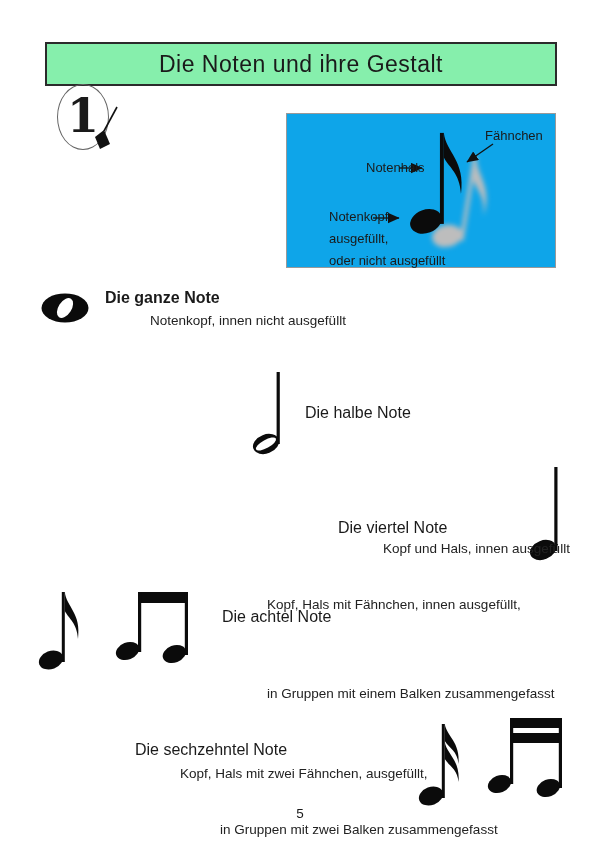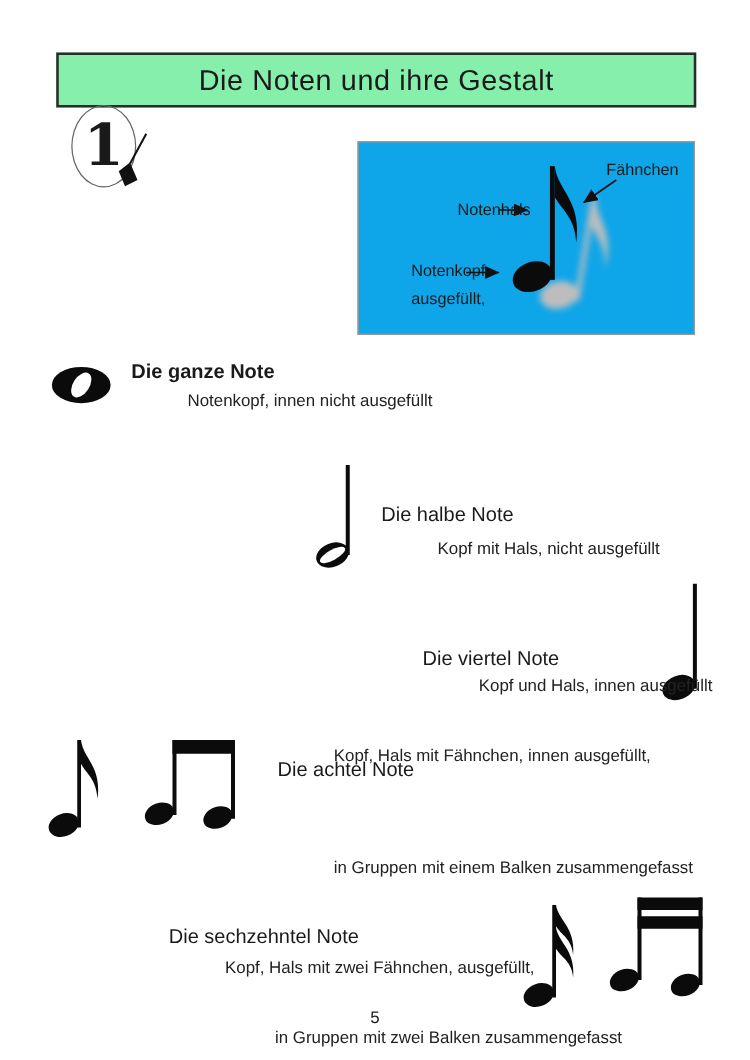--- a/index.html
+++ b/index.html
@@ -107,34 +107,34 @@
       <use href="#g-eighth" fill="#0b0b0b" transform="translate(122,15) scale(1.3)"></use>
       <line x1="112" y1="54" x2="135" y2="54" stroke="#111" stroke-width="1.3" marker-end="url(#ah)"></line>
       <line x1="206" y1="30" x2="180" y2="48" stroke="#111" stroke-width="1.3" marker-end="url(#ah)"></line>
       <line x1="86" y1="104" x2="112" y2="104" stroke="#111" stroke-width="1.3" marker-end="url(#ah)"></line>
     </svg>
     <div class="dlabel" style="left:198px; top:14px;">Fähnchen</div>
     <div class="dlabel" style="left:45px; top:46px;margin-left:34px;">Notenhals</div>
     <div class="dlabel dlabel-head" style="left:18px; top:92px;">
       <div>Notenkopf</div>
       <div>ausgefüllt,</div>
+      <div>oder nicht ausgefüllt</div>
     </div>
   </div>
 
   <svg class="glyph" style="left:40px; top:292px;" width="50" height="32" viewBox="0 0 50 32">
       <use href="#g-whole"></use>
     </svg>
   <div class="sec-title" style="left:105px; top:289px;font-weight:bold;">Die ganze Note</div>
   <div class="sec-desc" style="left:105px; top:313px;">Notenkopf, innen nicht ausgefüllt</div>
 
   <svg class="glyph" style="left:251px; top:370px;" width="36" height="86" viewBox="0 0 36 86">
       <use href="#g-half"></use>
     </svg>
   <div class="sec-title" style="left:305px; top:404px;">Die halbe Note</div>
-  <div class="sec-desc" style="left:305px; top:431px;">Kopf mit Hals, nicht ausgefüllt</div>
 
   <svg class="glyph" style="left:528px; top:465px;" width="38" height="96" viewBox="0 0 38 96">
       <use href="#g-quarter" fill="#0b0b0b"></use>
     </svg>
   <div class="sec-title" style="left:338px; top:519px;">Die viertel Note</div>
   <div class="sec-desc" style="left:338px; top:541px;">Kopf und Hals, innen ausgefüllt</div>
 
   <svg class="glyph" style="left:38px; top:589px;" width="54" height="82" viewBox="0 0 54 82">
       <use href="#g-eighth" fill="#0b0b0b"></use>
     </svg>

